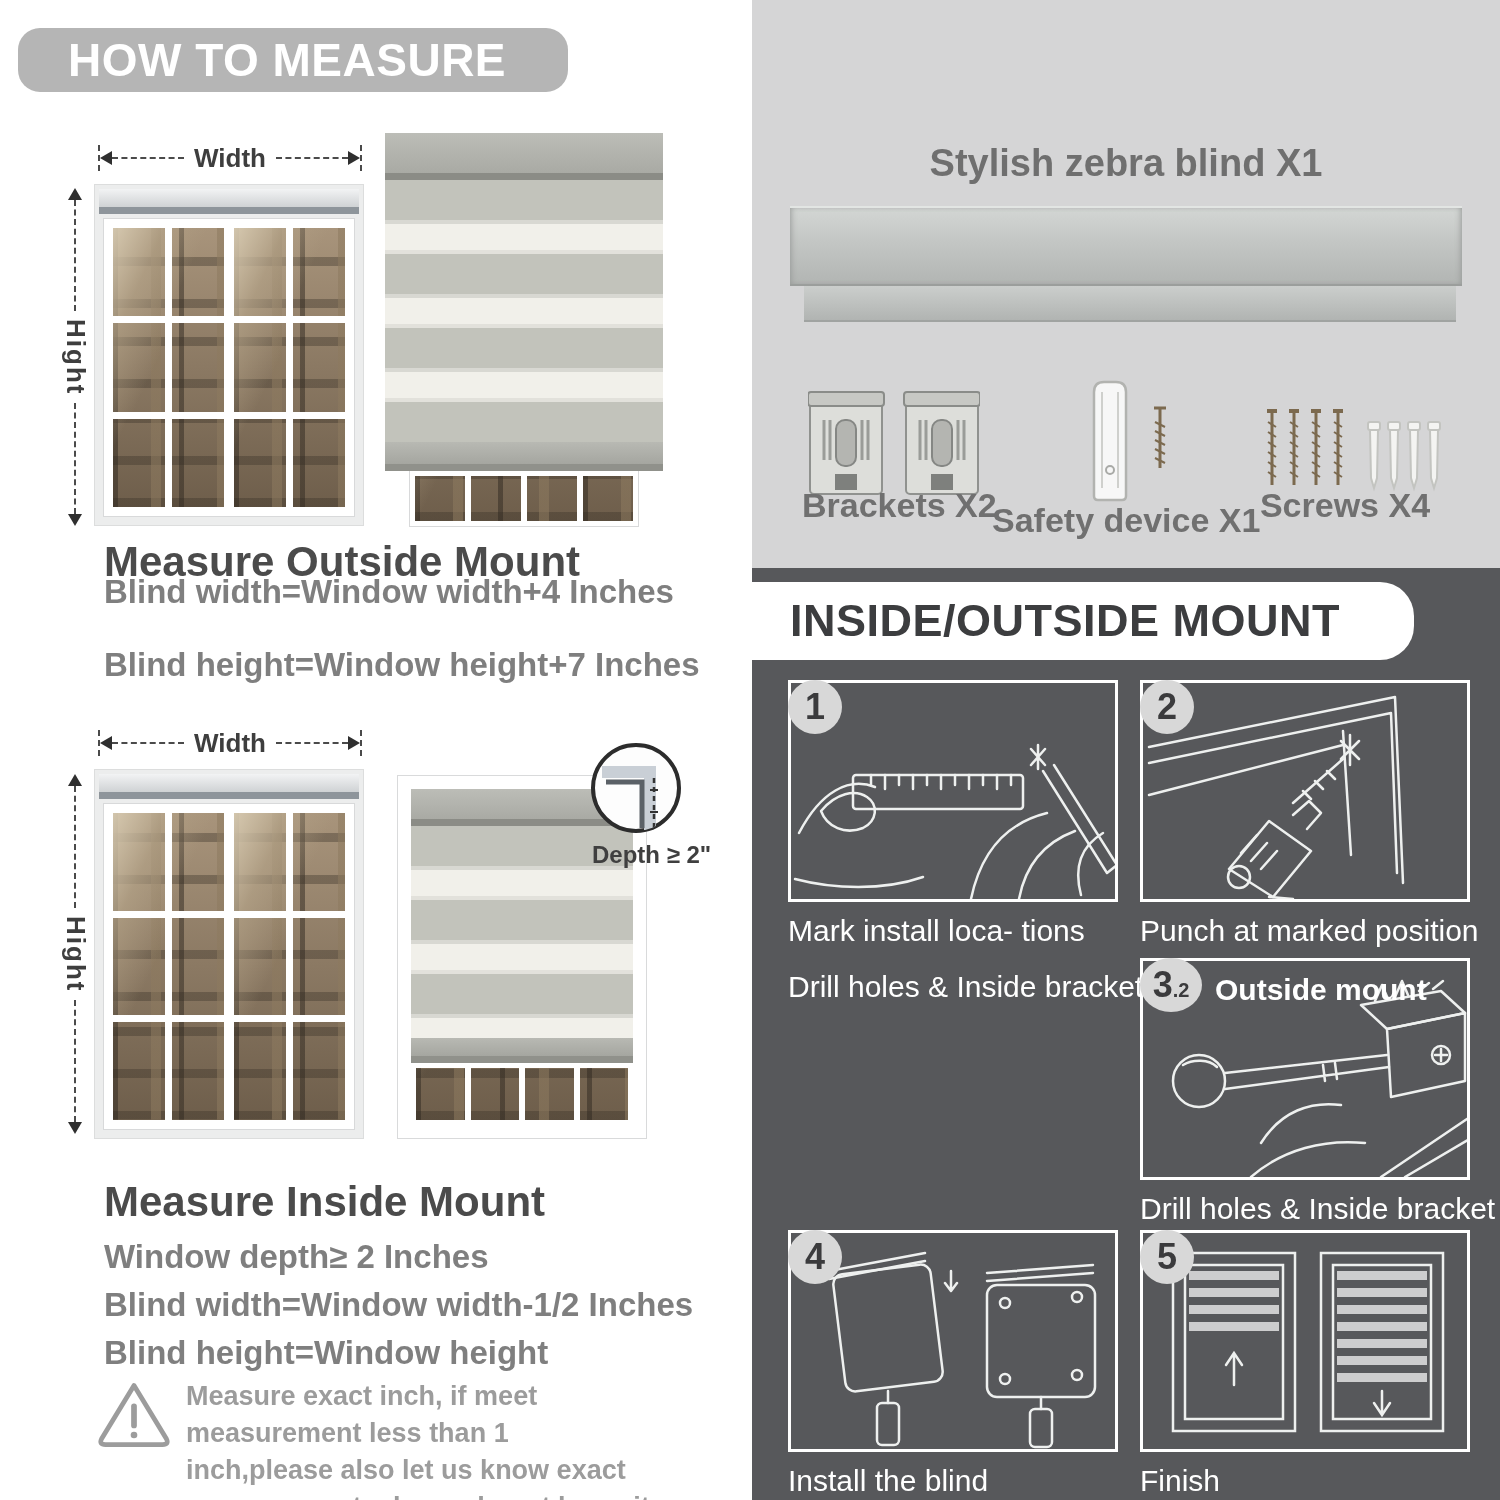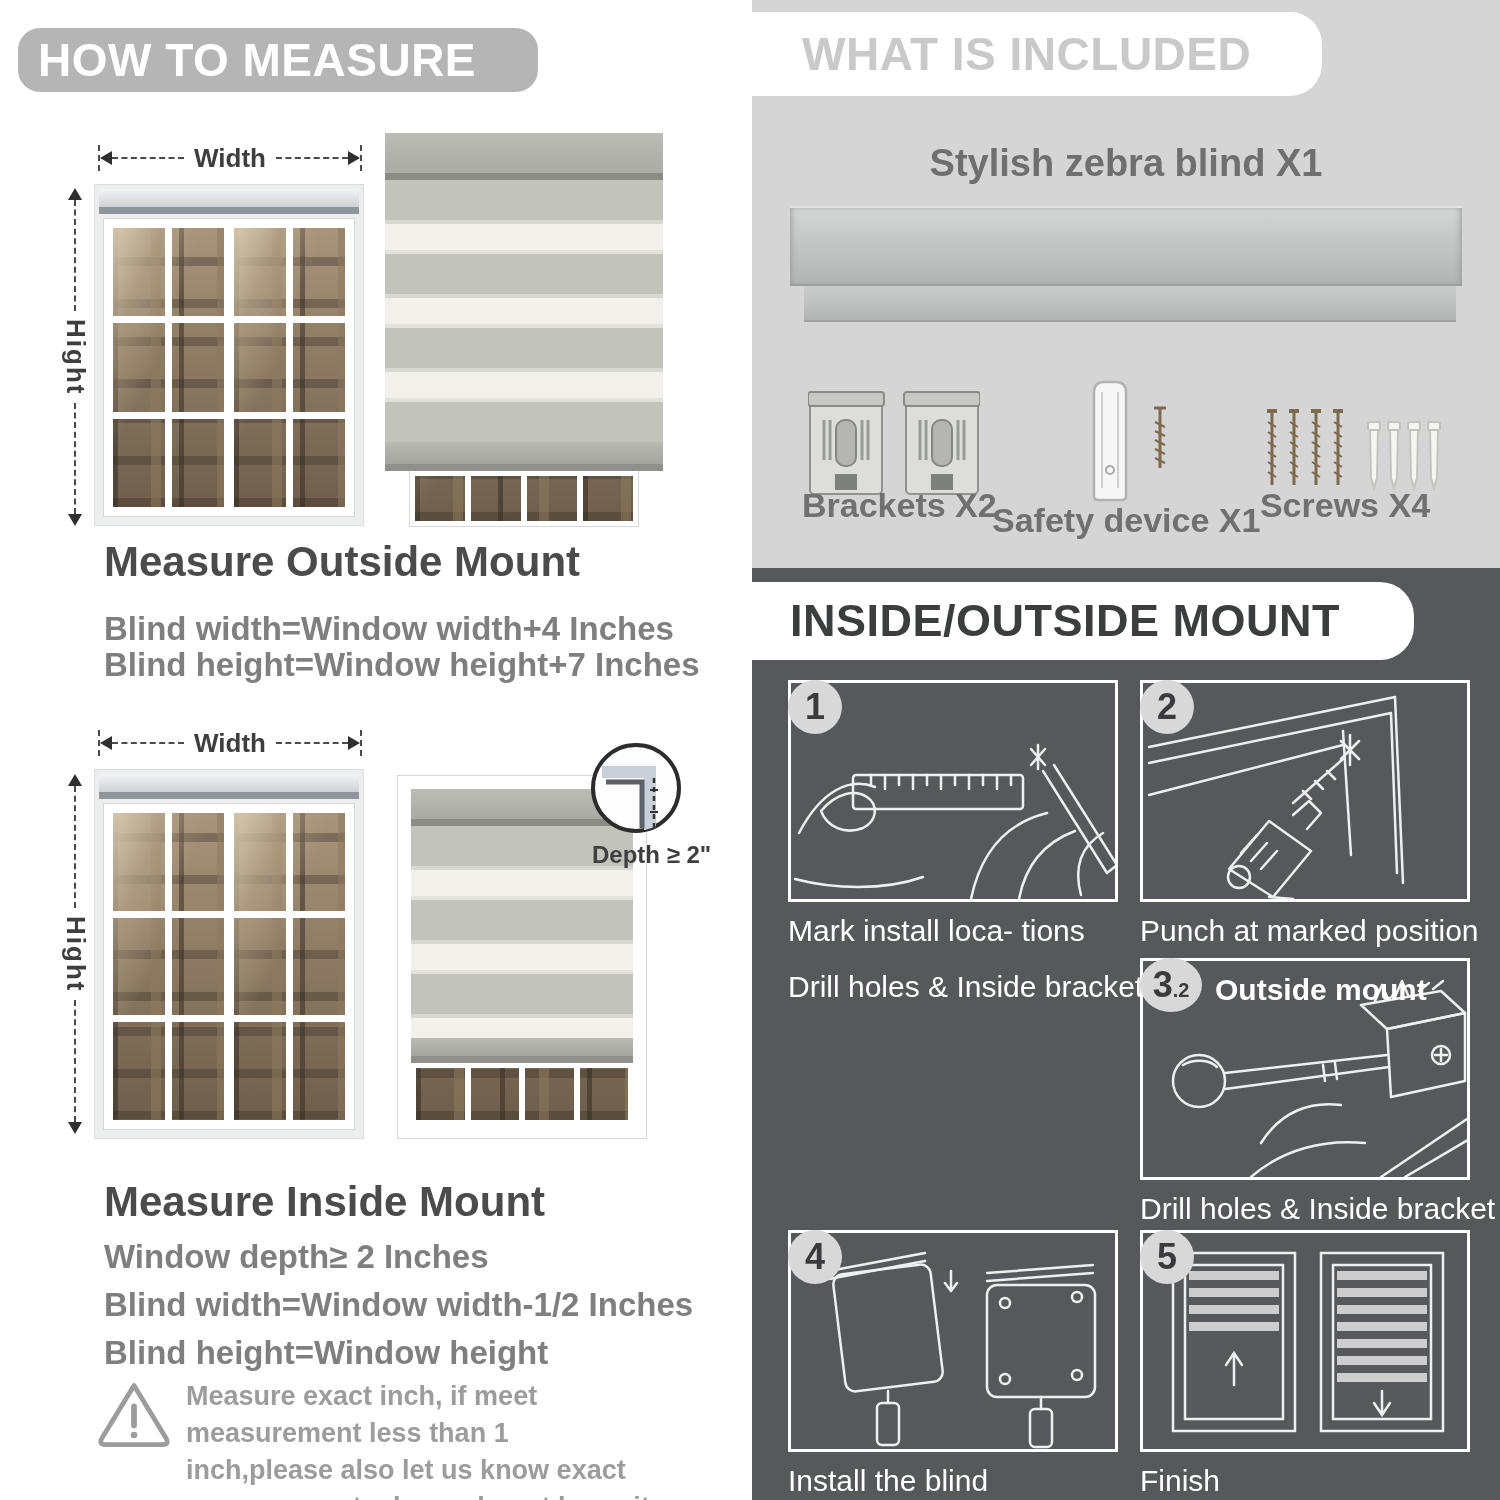--- a/index.html
+++ b/index.html
@@ -3,30 +3,30 @@
 <meta charset="utf-8">
 <style>
   html,body{margin:0;padding:0;background:#fff;}
   .page{position:relative;width:1500px;height:1500px;overflow:hidden;background:#fff;
         font-family:"Liberation Sans",sans-serif;}
   .abs{position:absolute;}
 
   
   .hbox{position:absolute;font-weight:bold;letter-spacing:0.5px;white-space:nowrap;}
   .hbox.gray{left:18px;top:28px;width:500px;height:64px;background:#b5b5b5;color:#fff;
-             border-radius:22px;font-size:46px;line-height:64px;padding-left:20px;}
+             border-radius:22px;font-size:46px;line-height:64px;padding-left:50px;}
   .hbox.white{left:0;top:12px;width:520px;height:84px;background:#fff;color:#c9c9c9;
               border-radius:0 32px 32px 0;font-size:46px;line-height:84px;padding-left:50px;}
   .hbox.white2{left:0;top:14px;width:624px;height:78px;background:#fff;color:#3c3d3f;
                border-radius:0 34px 34px 0;font-size:45px;line-height:78px;padding-left:38px;}
 
   
   .mtitle{position:absolute;margin:0;font-size:42px;font-weight:bold;color:#4b4b4b;white-space:nowrap;}
   .mline{position:absolute;margin:0;font-size:33px;font-weight:bold;color:#7f7f7f;white-space:nowrap;}
-  .t1{left:104px;top:538px;}  .l1a{left:104px;top:610px;text-align:right;} .l1b{left:104px;top:646px;}
+  .t1{left:104px;top:538px;}  .l1a{left:104px;top:573px;text-align:right;} .l1b{left:104px;top:646px;}
   .t2{left:104px;top:1178px;} .l2a{left:104px;top:1238px;text-align:center;} .l2b{left:104px;top:1286px;} .l2c{left:104px;top:1334px;}
 
   
   .warrow{position:absolute;display:flex;align-items:center;height:24px;}
   .warrow .dash{flex:1;border-top:2px dashed #4a4a4a;}
   .warrow .albl{font-size:26px;font-weight:bold;color:#3e3e3e;padding:0 10px;}
   .ah{width:0;height:0;}
   .ah.left{border-right:12px solid #2f2f2f;border-top:7px solid transparent;border-bottom:7px solid transparent;}
   .ah.right{border-left:12px solid #2f2f2f;border-top:7px solid transparent;border-bottom:7px solid transparent;}
   .tick{width:0;height:26px;border-left:2px dashed #4a4a4a;}
@@ -245,21 +245,20 @@
 
     <svg class="abs warn-icon" width="80" height="78" viewBox="0 0 84 78">
       <path d="M42,8 L76,64 Q79,70 72,70 L12,70 Q5,70 8,64 Z" fill="none" stroke="#9c9c9c" stroke-width="5" stroke-linejoin="round"></path>
       <path d="M42,30 L42,50" stroke="#9c9c9c" stroke-width="6" stroke-linecap="round"></path>
       <circle cx="42" cy="60" r="3.5" fill="#9c9c9c"></circle>
     </svg>
     <p class="abs warn-text">Measure exact inch, if meet measurement less than 1 inch,please also let us know exact measurement, please do not leave it</p>
   </section>
 
   <section class="right-top">
-    <div class="hbox white">WHAT IS INCLUDED</div>
     <div class="prodlbl">Stylish zebra blind X1</div>
     <div class="headrail">
         <div class="tier"></div>
       </div>
 
     <svg class="item" style="left:56px;top:390px" width="172" height="110" viewBox="0 0 172 110">
       <g>
         <rect x="2" y="8" width="72" height="96" rx="4" fill="#dddeda" stroke="#90928f" stroke-width="2"></rect>
         <rect x="0" y="2" width="76" height="14" rx="3" fill="#c7c8c4" stroke="#8a8c89" stroke-width="2"></rect>
         <rect x="28" y="30" width="20" height="46" rx="9" fill="#b4b5b1" stroke="#858784" stroke-width="2"></rect>

